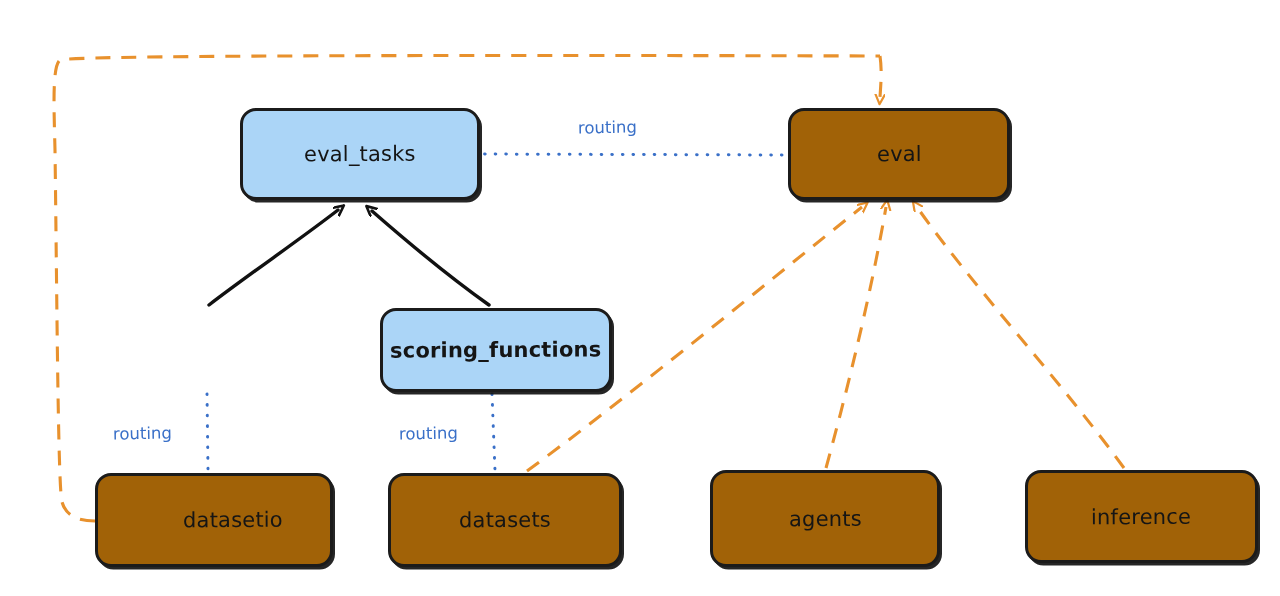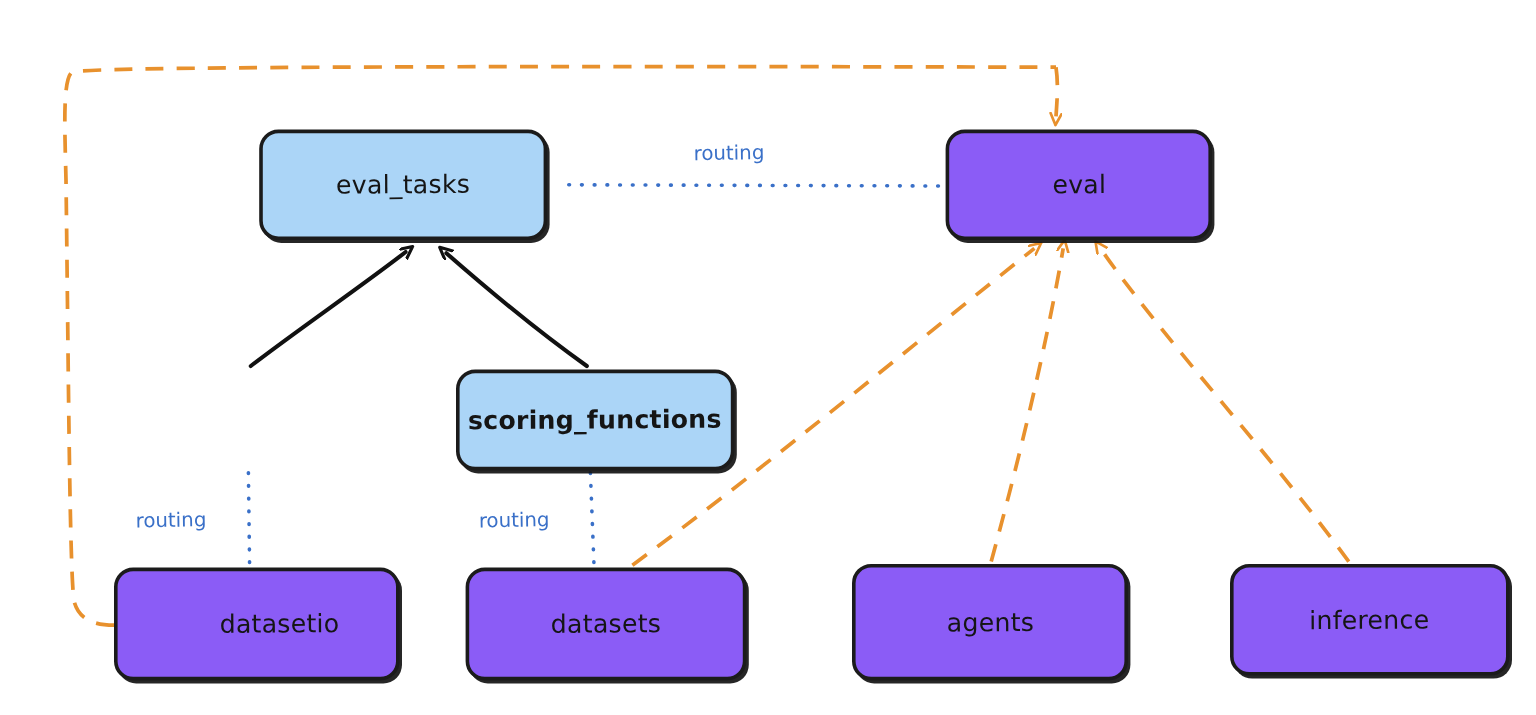--- a/index.html
+++ b/index.html
@@ -41,21 +41,21 @@
     letter-spacing: 0.2px;
     color: #151515;
     white-space: nowrap;
     z-index: 3;
   }
   .node .node-label {
     display: block;
     transform: rotate(-0.35deg);
   }
   .node-blue { background: #abd5f7; }
-  .node-green { background: #8b5cf6; }
+  .node-green { background: #a16207; }
 
   .edge-label {
     position: absolute;
     font-family: "DejaVu Sans", sans-serif;
     font-size: 16.5px;
     color: #3a70c8;
     white-space: nowrap;
     z-index: 4;
     transform: rotate(-1deg);
   }
@@ -107,21 +107,21 @@
 
     <g>
       <path d="M826,468 C850,380 872,288 886,207" fill="none" stroke="#e8912d" stroke-width="3.1" stroke-dasharray="15 11" stroke-linecap="butt" marker-end="url(#arrow-orange)"></path>
     </g>
 
     <g>
       <path d="M1124,468 C1060,380 970,283 917,207" fill="none" stroke="#e8912d" stroke-width="3.1" stroke-dasharray="15 11" stroke-linecap="butt" marker-end="url(#arrow-orange)"></path>
     </g>
   </svg>
 
-  <div class="node node-blue" style="left:216px; top:108px; width:240px; height:92px;">
+  <div class="node node-blue" style="left:240px; top:108px; width:240px; height:92px;">
     <span class="node-label">eval_tasks</span>
   </div>
 
   <div class="node node-green" style="left:788px; top:108px; width:222px; height:92px;">
     <span class="node-label">eval</span>
   </div>
 
 
   <div class="node node-blue" style="left:380px; top:308px; width:232px; height:84px;font-weight:bold;">
     <span class="node-label">scoring_functions</span>

